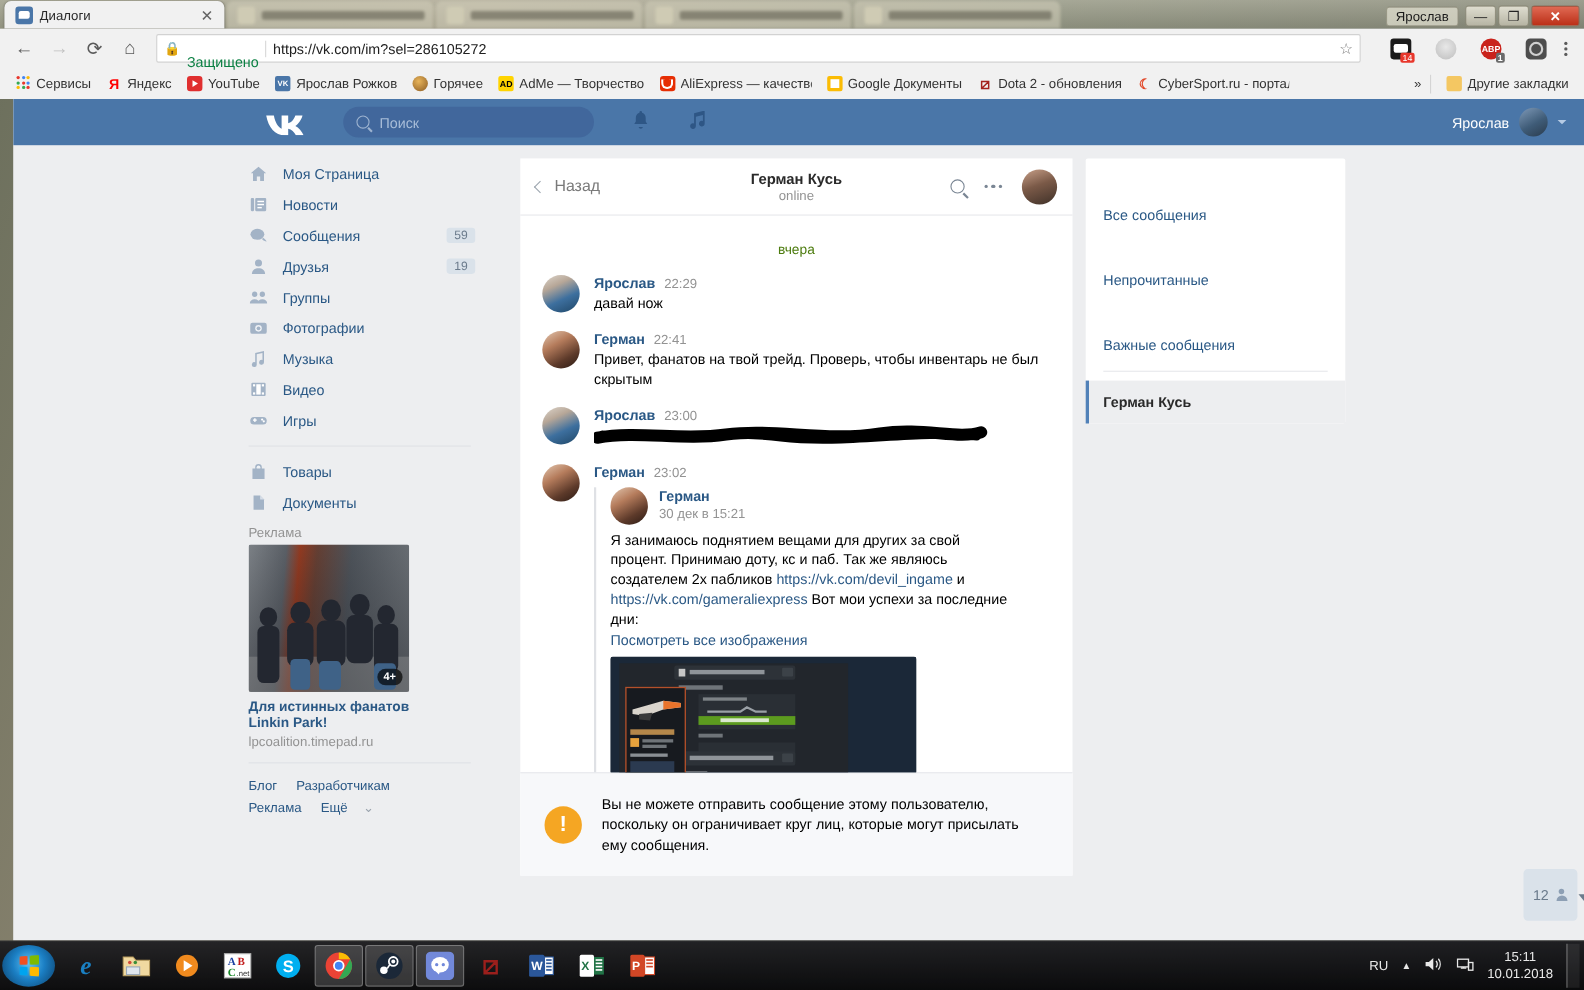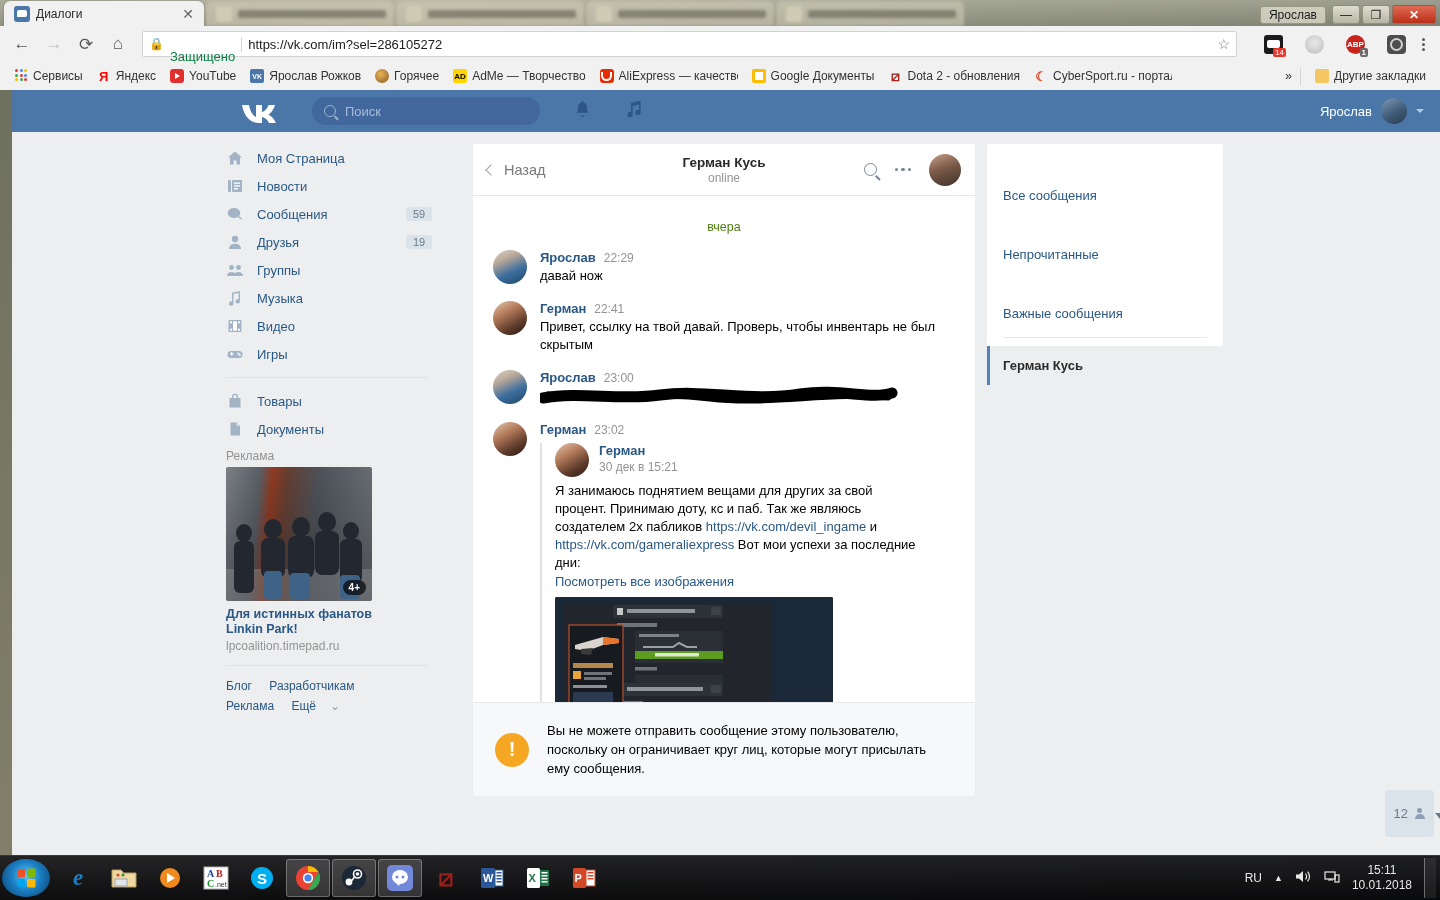--- a/index.html
+++ b/index.html
@@ -445,20 +445,30 @@
       </div>
       <div class="nav-item">
         <span class="ico">
             <svg width="16" height="16" viewBox="0 0 16 16">
               <circle cx="4.5" cy="5.5" r="2.4" fill="#a3b3c6"></circle>
               <circle cx="11.5" cy="5.5" r="2.4" fill="#a3b3c6"></circle>
               <path d="M0 14c0-2.6 2-4 4.5-4S9 11.4 9 14zM7 14c0-2.6 2-4 4.5-4S16 11.4 16 14z" fill="#a3b3c6"></path>
             </svg>
           </span>
         <span>Группы</span>
+      </div>
+      <div class="nav-item">
+        <span class="ico">
+            <svg width="16" height="16" viewBox="0 0 16 16">
+              <rect x="0.5" y="3.5" width="15" height="10" rx="2" fill="#a3b3c6"></rect>
+              <circle cx="8" cy="8.5" r="3" fill="#eef1f5"></circle>
+              <circle cx="8" cy="8.5" r="1.7" fill="#a3b3c6"></circle>
+            </svg>
+          </span>
+        <span>Фотографии</span>
       </div>
       <div class="nav-item">
         <span class="ico">
             <svg width="16" height="16" viewBox="0 0 16 16">
               <path d="M13 1L5 2.8v8.6a2.2 2.2 0 101.4 2V4.1l5.2-1.2v6.4a2.2 2.2 0 101.4 2V1z" fill="#a3b3c6"></path>
             </svg>
           </span>
         <span>Музыка</span>
       </div>
       <div class="nav-item">
@@ -578,21 +588,21 @@
           </div>
         </div>
 
         <div class="msg">
           <span class="msg-ava ava-ger"></span>
           <div class="msg-body">
             <div class="msg-head">
               <span class="msg-author">Герман</span>
               <span class="msg-time">22:41</span>
             </div>
-            <div class="msg-text" style="max-width:420px">Привет, ссылку на твой давай. Проверь, чтобы инвентарь не был скрытым</div>
+            <div class="msg-text" style="max-width:420px">Привет, фанатов на твой трейд. Проверь, чтобы инвентарь не был скрытым</div>
           </div>
         </div>
 
         <div class="msg">
           <span class="msg-ava ava-yar"></span>
           <div class="msg-body">
             <div class="msg-head">
               <span class="msg-author">Ярослав</span>
               <span class="msg-time">23:00</span>
             </div>

